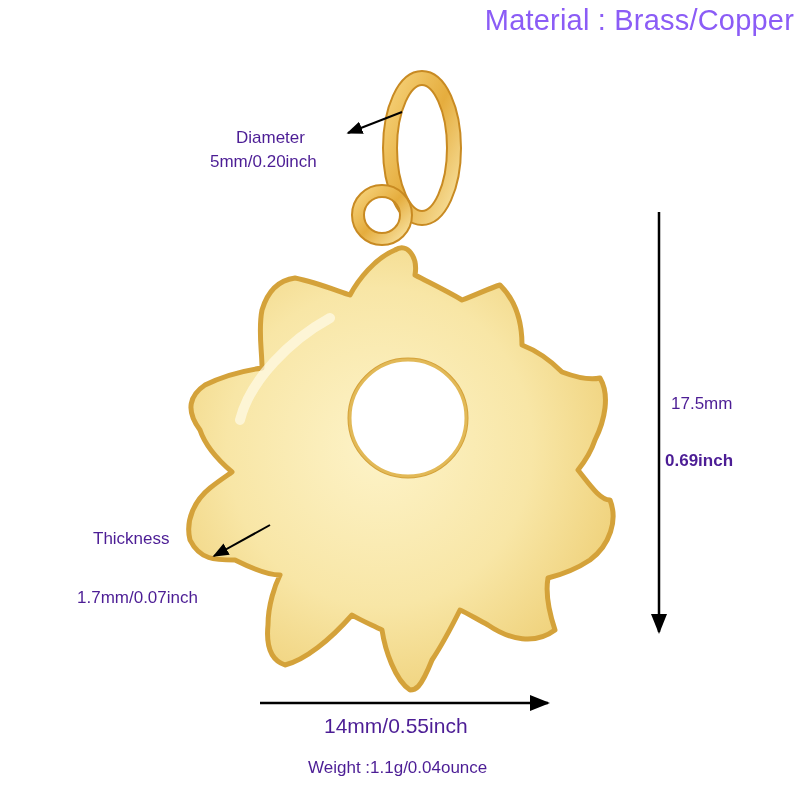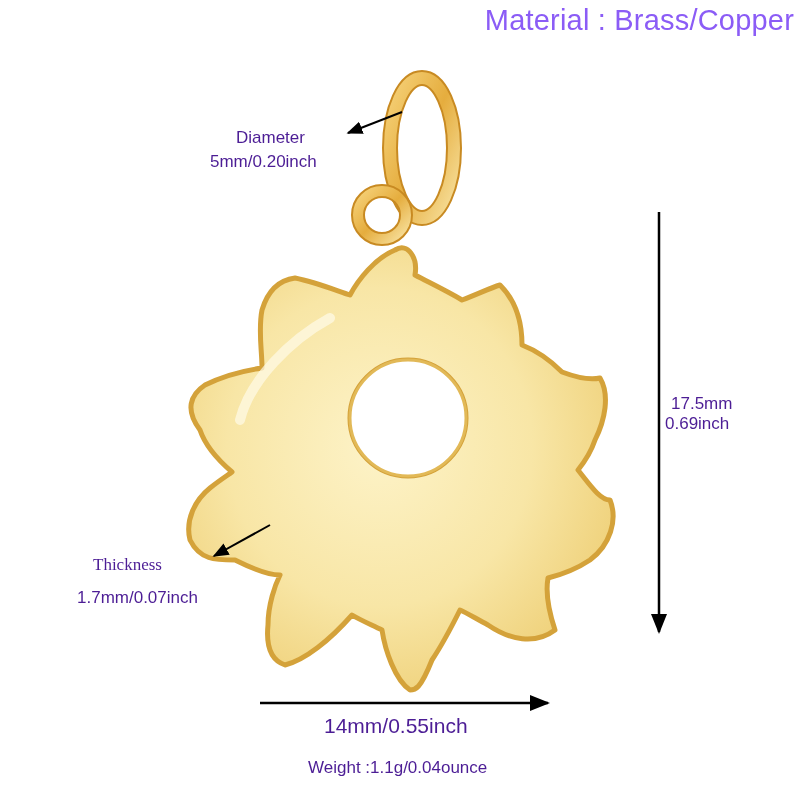--- a/index.html
+++ b/index.html
@@ -90,21 +90,21 @@
   <line x1="659" y1="212" x2="659" y2="632" stroke="#000" stroke-width="2.5" marker-end="url(#arrowHead)"></line>
 
   <line x1="260" y1="703" x2="548" y2="703" stroke="#000" stroke-width="2.5" marker-end="url(#arrowHead)"></line>
 </svg>
 
 <div class="abs title">Material : Brass/Copper</div>
 
 <div class="abs lbl" style="left:236px; top:128px;">Diameter</div>
 <div class="abs lbl" style="left:210px; top:152px;">5mm/0.20inch</div>
 
-<div class="abs lbl" style="left:93px; top:555px;font-family:Liberation Serif, serif;">Thickness</div>
+<div class="abs lbl" style="left:93px; top:529px;">Thickness</div>
 <div class="abs lbl" style="left:77px; top:588px;">1.7mm/0.07inch</div>
 
 <div class="abs lbl" style="left:671px; top:394px;text-align:center;">17.5mm</div>
-<div class="abs lbl" style="left:665px; top:414px;">0.69inch</div>
+<div class="abs lbl" style="left:665px; top:451px;font-weight:bold;">0.69inch</div>
 
 <div class="abs lbl" style="left:324px; top:714px; font-size:21px;">14mm/0.55inch</div>
 
 <div class="abs lbl" style="left:308px; top:758px;">Weight :1.1g/0.04ounce</div>
 
 </body></html>

